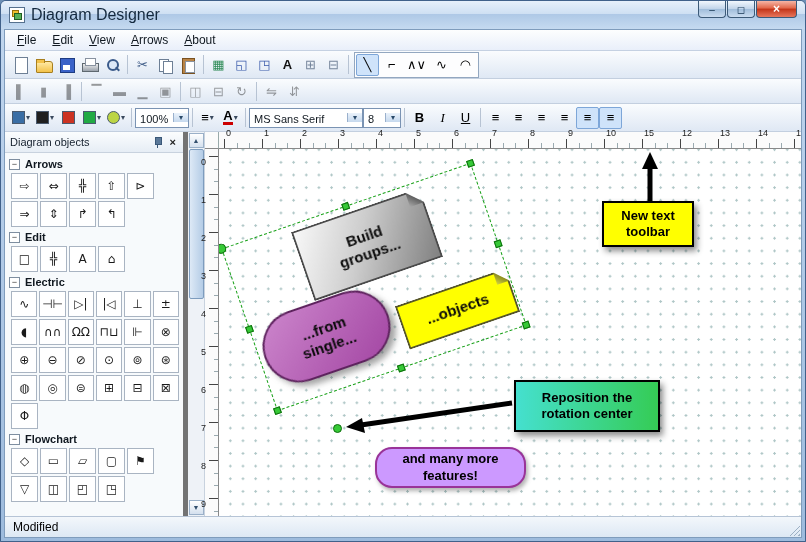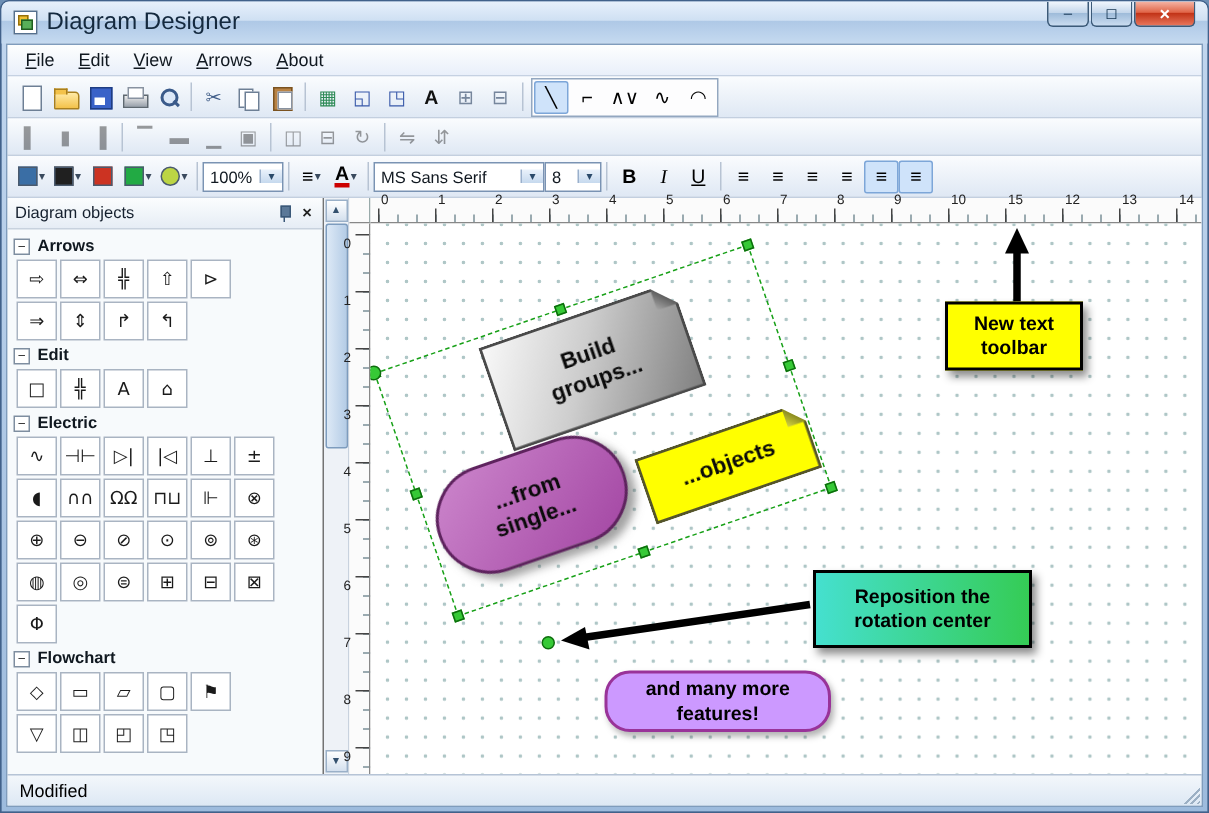--- a/index.html
+++ b/index.html
@@ -54,21 +54,21 @@
   .ic-printer::after{content:"";position:absolute;left:4px;top:1px;width:9px;height:6px;background:#fff;border:1px solid #8892a0}
   .ic-magnifier::before{content:"";position:absolute;left:3px;top:2px;width:8px;height:8px;border:2px solid #3a5a8a;border-radius:50%;background:#dce8f8}
   .ic-magnifier::after{content:"";position:absolute;left:11px;top:11px;width:5px;height:2px;background:#3a5a8a;transform:rotate(45deg)}
   .ic-copy::before{content:"";position:absolute;left:2px;top:2px;width:8px;height:11px;background:#fff;border:1px solid #6d7f95}
   .ic-copy::after{content:"";position:absolute;left:6px;top:4px;width:8px;height:11px;background:#fff;border:1px solid #6d7f95}
   .ic-paste::before{content:"";position:absolute;left:2px;top:1px;width:11px;height:14px;background:#b98345;border:1px solid #7a5220}
   .ic-paste::after{content:"";position:absolute;left:5px;top:4px;width:8px;height:10px;background:#fff;border:1px solid #8892a0}
 
   
   .main{flex:1;display:flex;min-height:0}
-  .panel{width:211px;background:#f7fafc;border-right:1px solid #737373;display:flex;flex-direction:column;overflow:hidden}
+  .panel{width:183px;background:#f7fafc;border-right:5px solid #737373;display:flex;flex-direction:column;overflow:hidden}
   .panel-head{height:21px;display:flex;align-items:center;gap:5px;padding:0 5px;background:linear-gradient(#fbfdfe,#e6edf5);border-bottom:1px solid #c8d2de}
   .panel-title{flex:1;font-size:11px;color:#15202e}
   .pin{position:relative;width:10px;height:11px}
   .pin::before{content:"";position:absolute;left:2px;top:0;width:5px;height:6px;background:#5a7898;border:1px solid #3a5878}
   .pin::after{content:"";position:absolute;left:4px;top:7px;width:1px;height:4px;background:#3a5878}
   .pclose{font-size:11px;font-weight:bold;color:#222;padding:0 2px}
   .sections{flex:1;overflow:hidden;padding:2px 3px}
   .sec-head{display:flex;align-items:center;gap:5px;padding:3px 1px 2px}
   .colbox{width:11px;height:11px;border:1px solid #7e8ea0;background:#fff;font-size:9px;line-height:9px;text-align:center;color:#333}
   .sec-label{font-weight:bold;font-size:11px;color:#101820}

